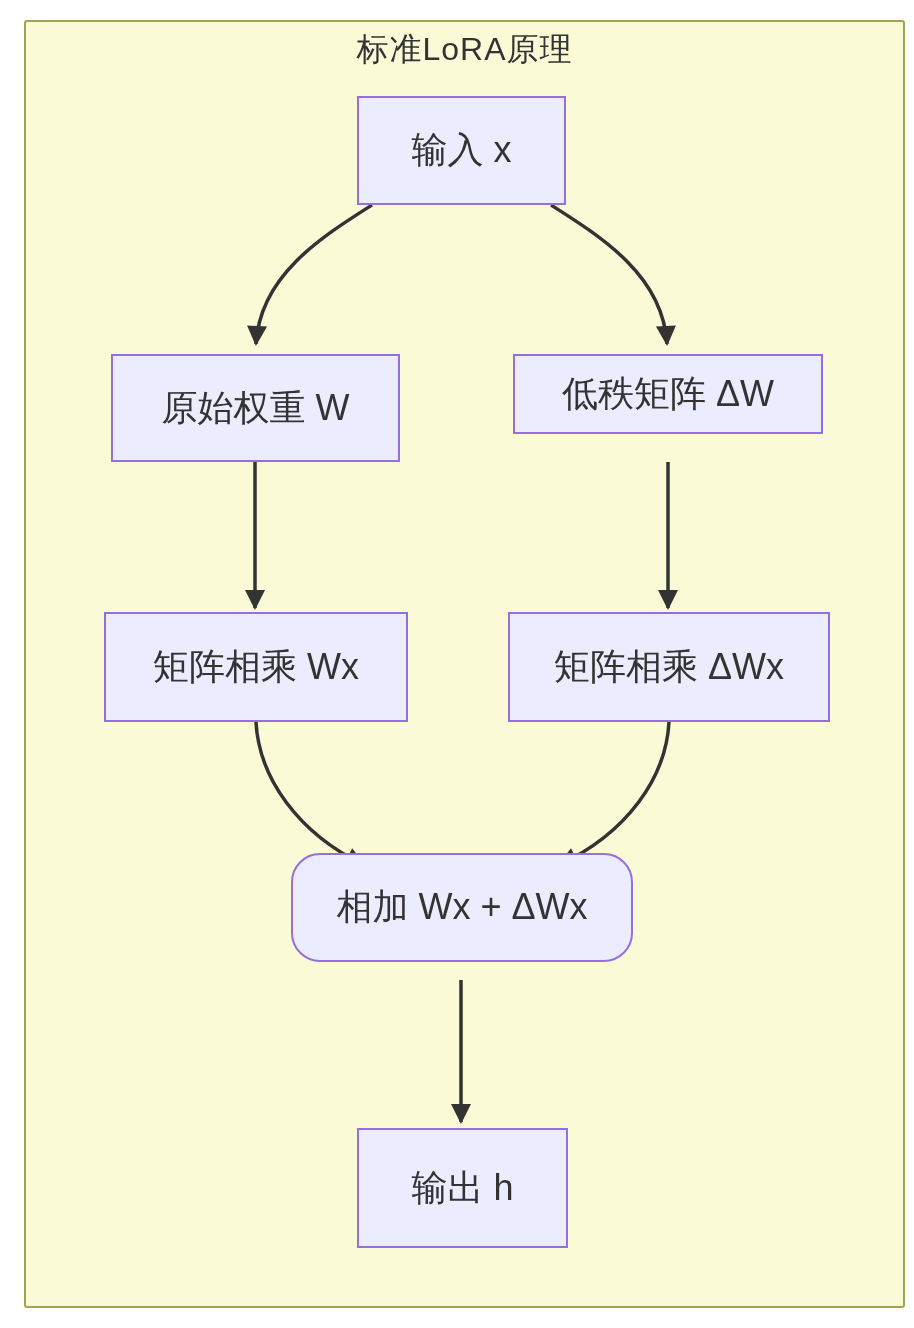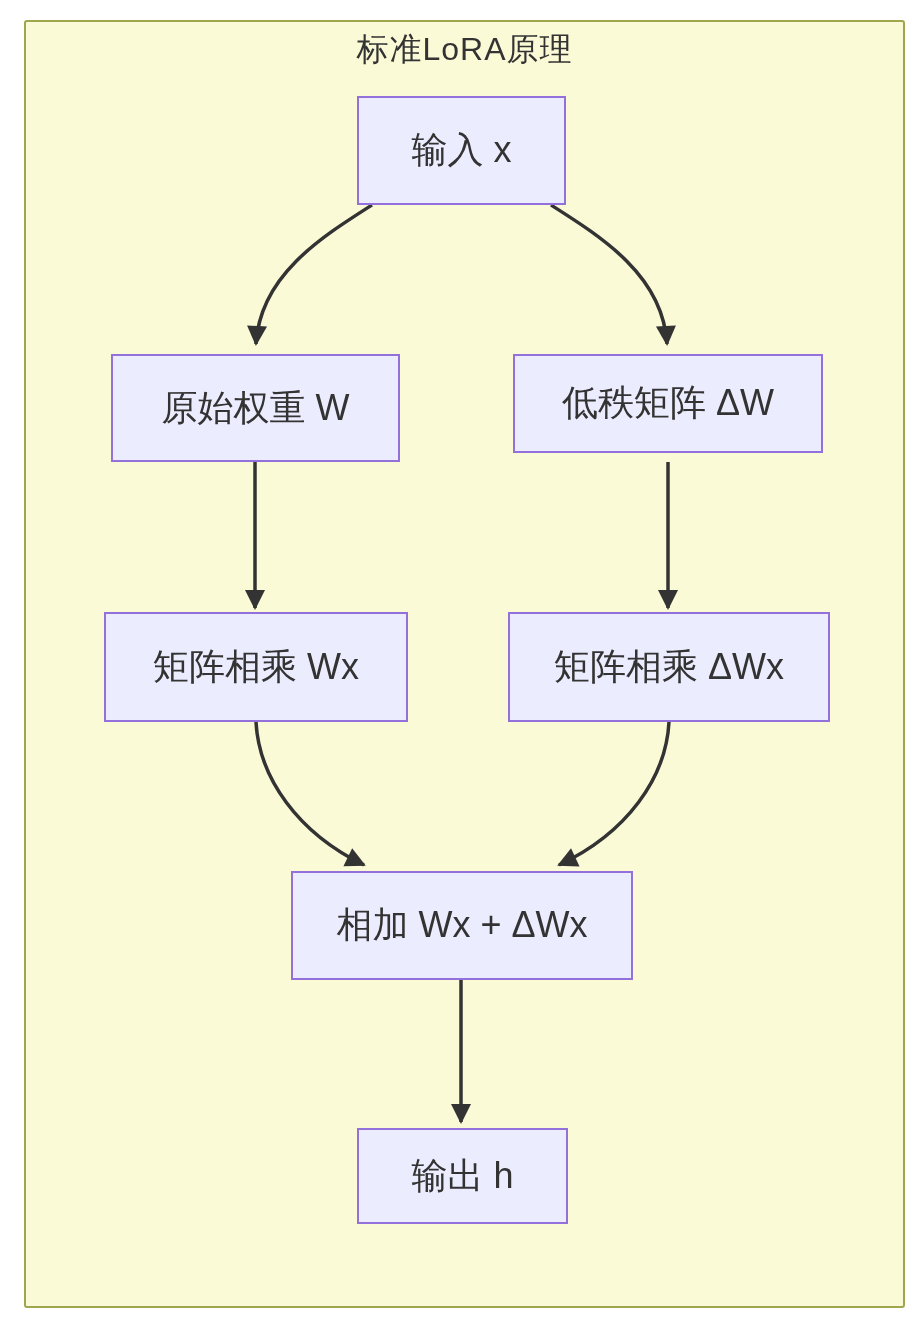--- a/index.html
+++ b/index.html
@@ -86,19 +86,19 @@
         <path class="edge" d="M 668 462 L 668 608" marker-end="url(#arrow)"></path>
         <path class="edge" d="M 256 722 C 259 778, 298 833, 364 865" marker-end="url(#arrow)"></path>
         <path class="edge" d="M 669 722 C 666 778, 627 833, 559 865" marker-end="url(#arrow)"></path>
         <path class="edge" d="M 461 980 L 461 1122" marker-end="url(#arrow)"></path>
       </g>
   </svg>
 
   <div id="nodes">
       <div class="node" style="left: 357px; top: 96px; width: 209px; height: 109px;">输入 x</div>
       <div class="node" style="left: 111px; top: 354px; width: 289px; height: 108px;">原始权重 W</div>
-      <div class="node" style="left: 513px; top: 354px; width: 310px; height: 99px;">低秩矩阵 ΔW</div>
+      <div class="node" style="left: 513px; top: 354px; width: 310px; height: 80px;">低秩矩阵 ΔW</div>
       <div class="node" style="left: 104px; top: 612px; width: 304px; height: 110px;">矩阵相乘 Wx</div>
       <div class="node" style="left: 508px; top: 612px; width: 322px; height: 110px;">矩阵相乘 ΔWx</div>
-      <div class="node" style="left: 291px; top: 871px; width: 342px; height: 109px;">相加 Wx + ΔWx</div>
-      <div class="node" style="left: 357px; top: 1128px; width: 211px; height: 96px;">输出 h</div>
+      <div class="node" style="left: 291px; top: 853px; width: 342px; height: 109px; border-radius: 29px;">相加 Wx + ΔWx</div>
+      <div class="node" style="left: 357px; top: 1128px; width: 211px; height: 120px;">输出 h</div>
     </div>
 </div>
 
 </body></html>

